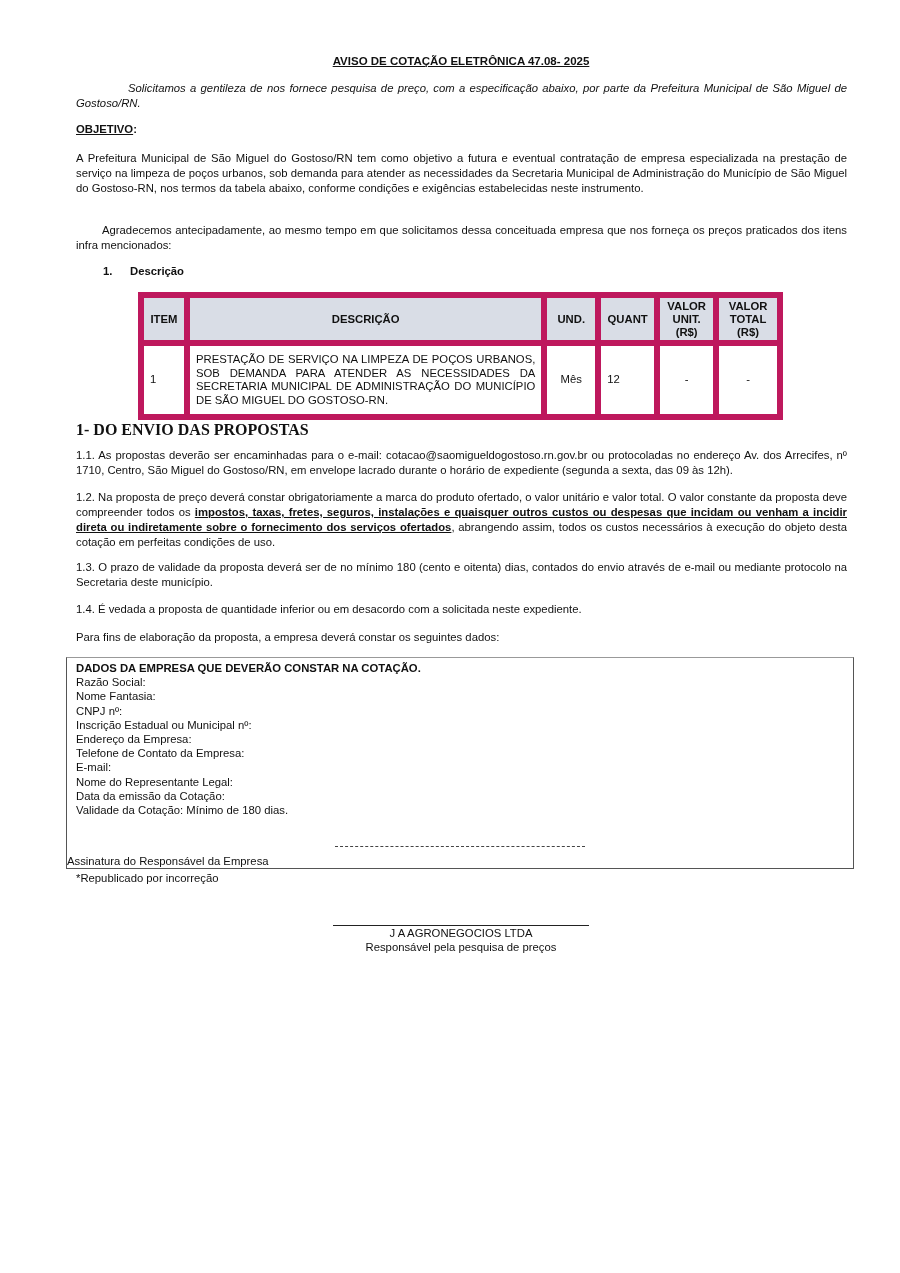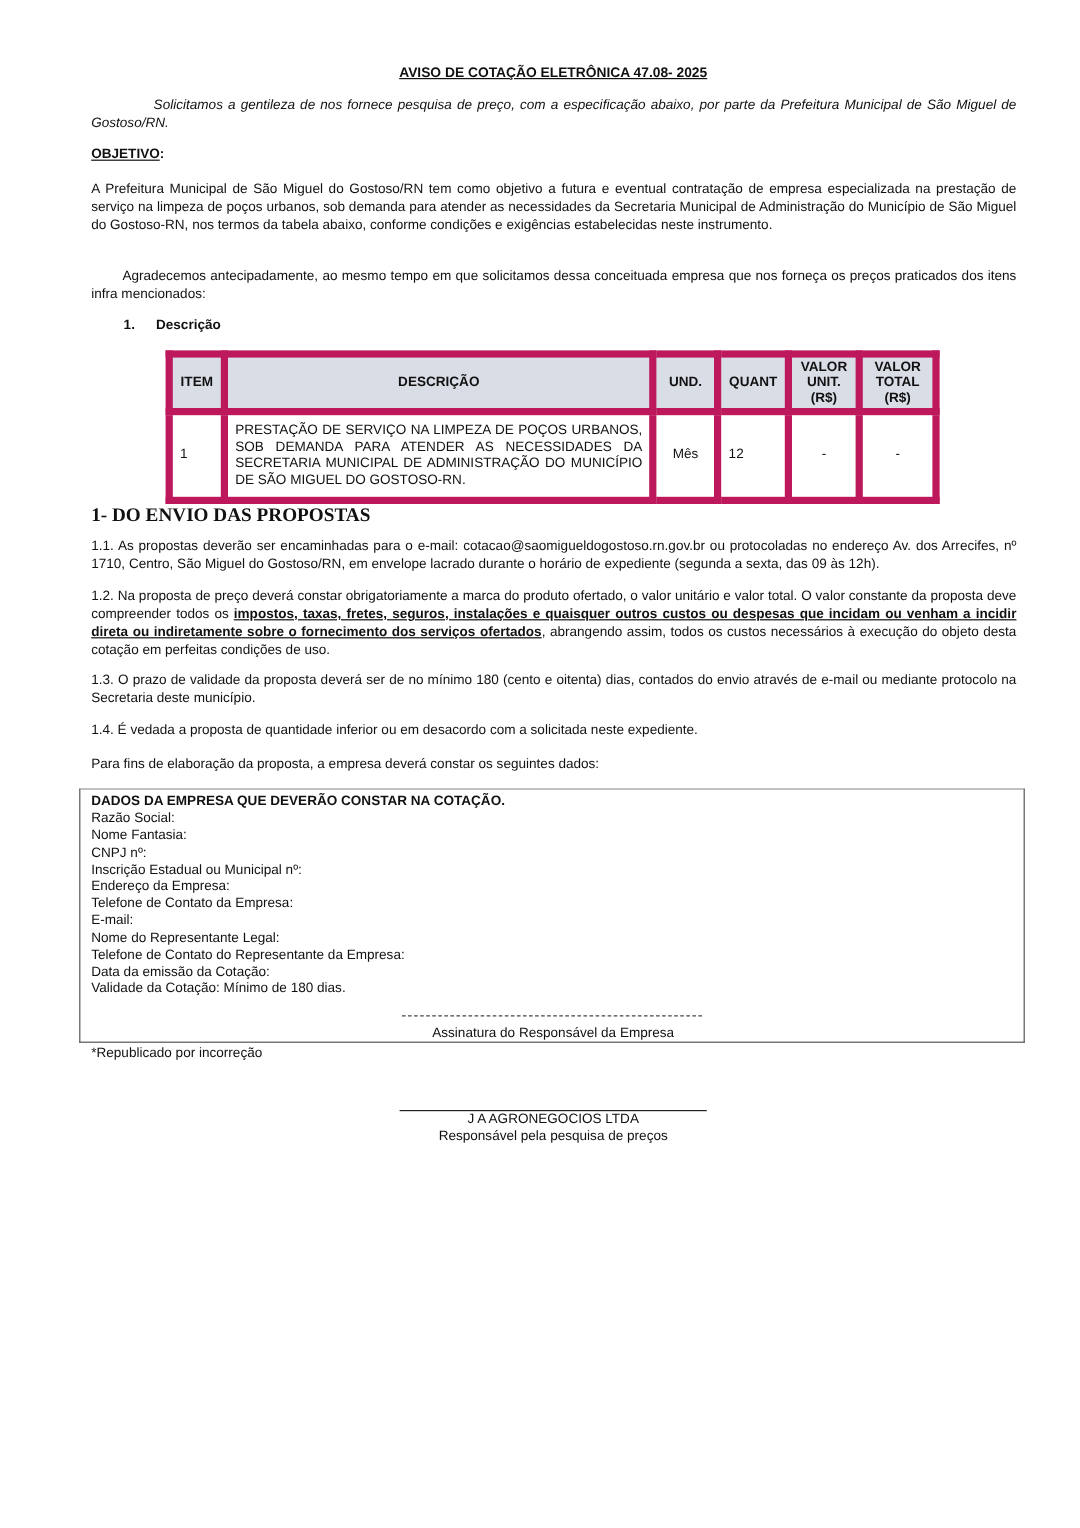--- a/index.html
+++ b/index.html
@@ -32,21 +32,21 @@
   .p12 .em { font-weight: bold; text-decoration: underline; }
   .p13 { top: 560px; }
   .p14 { top: 602px; }
   .pfins { top: 630px; }
   .box { left: 66px; top: 657px; width: 788px; height: 212px;
          border: 1px solid #555; border-top-color: #999; box-sizing: border-box; }
   .box-lines { position: absolute; left: 9px; top: 3px; line-height: 14.2px; }
   .box-lines .head { font-weight: bold; }
   .box-sig-dash { position: absolute; left: 268px; width: 250px; top: 188px;
                   border-top: 1px dashed #444; }
-  .box-sig-label { position: absolute; left: 0; width: 788px; top: 197px; text-align: center; }
+  .box-sig-label { position: absolute; left: 0; width: 788px; top: 197px; text-align: left; }
   .republicado { left: 76px; top: 872px; }
   .sig-line { left: 333px; width: 256px; top: 925px; border-top: 1px solid #222; }
   .sig-name { left: 0; width: 922px; top: 927px; text-align: center; }
   .sig-role { left: 0; width: 922px; top: 941px; text-align: center; }
 </style>
 </head>
 <body>
 
 <div class="page">
 
@@ -117,21 +117,20 @@
     <div class="box-lines">
       <div class="head">DADOS DA EMPRESA QUE DEVERÃO CONSTAR NA COTAÇÃO.</div>
       <div>Razão Social:</div>
       <div>Nome Fantasia:</div>
       <div>CNPJ nº:</div>
       <div>Inscrição Estadual ou Municipal nº:</div>
       <div>Endereço da Empresa:</div>
       <div>Telefone de Contato da Empresa:</div>
       <div>E-mail:</div>
       <div>Nome do Representante Legal:</div>
-      <div>Telefone de Contato do Representante da Empresa:</div>
       <div>Data da emissão da Cotação:</div>
       <div>Validade da Cotação: Mínimo de 180 dias.</div>
     </div>
     <div class="box-sig-dash"></div>
     <div class="box-sig-label">Assinatura do Responsável da Empresa</div>
   </div>
 
   <div class="abs republicado">*Republicado por incorreção</div>
 
   <div class="abs sig-line"></div>

